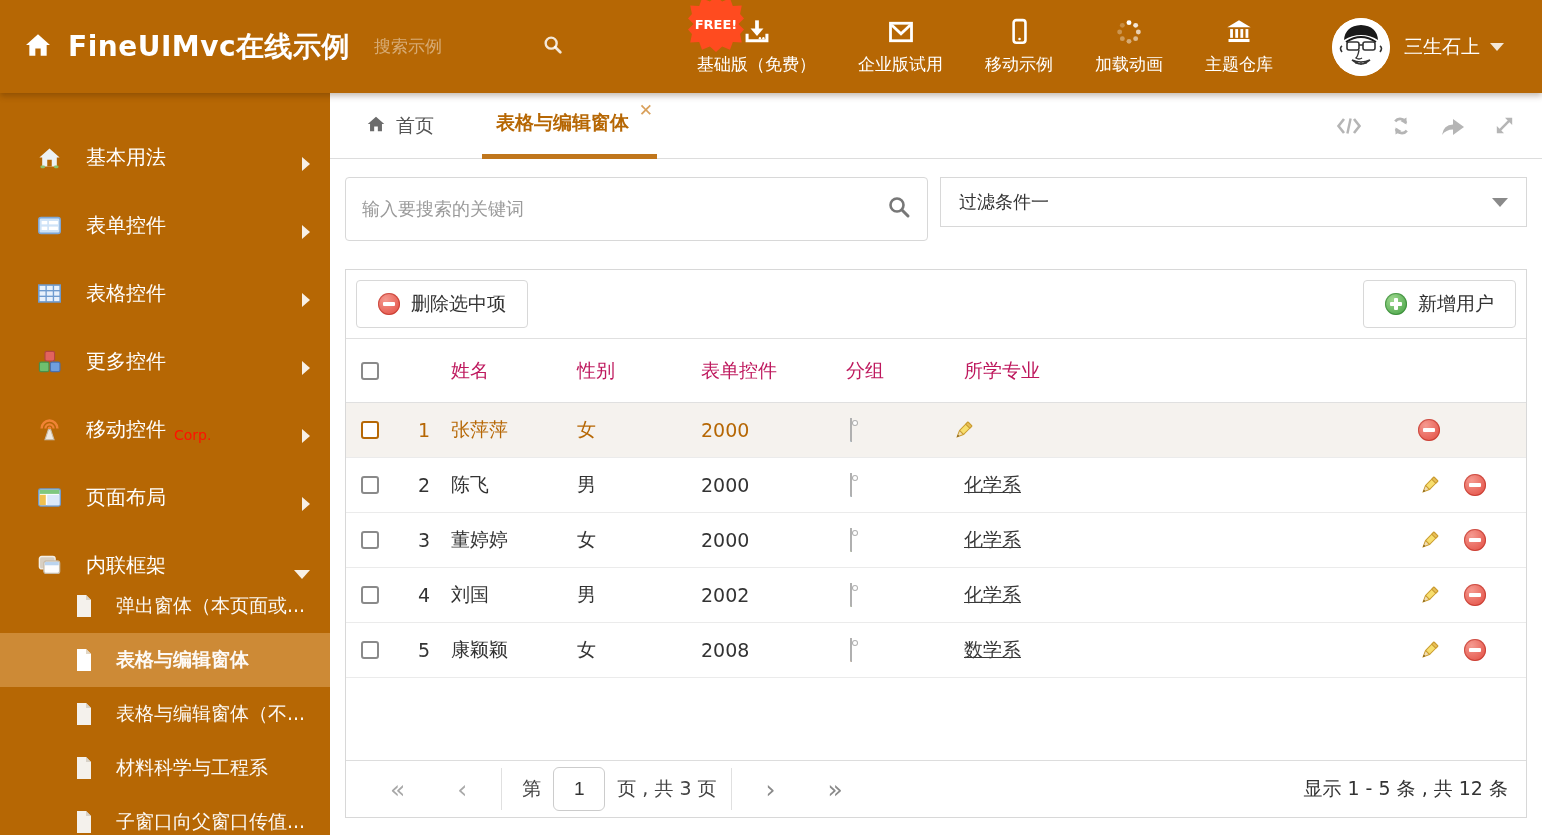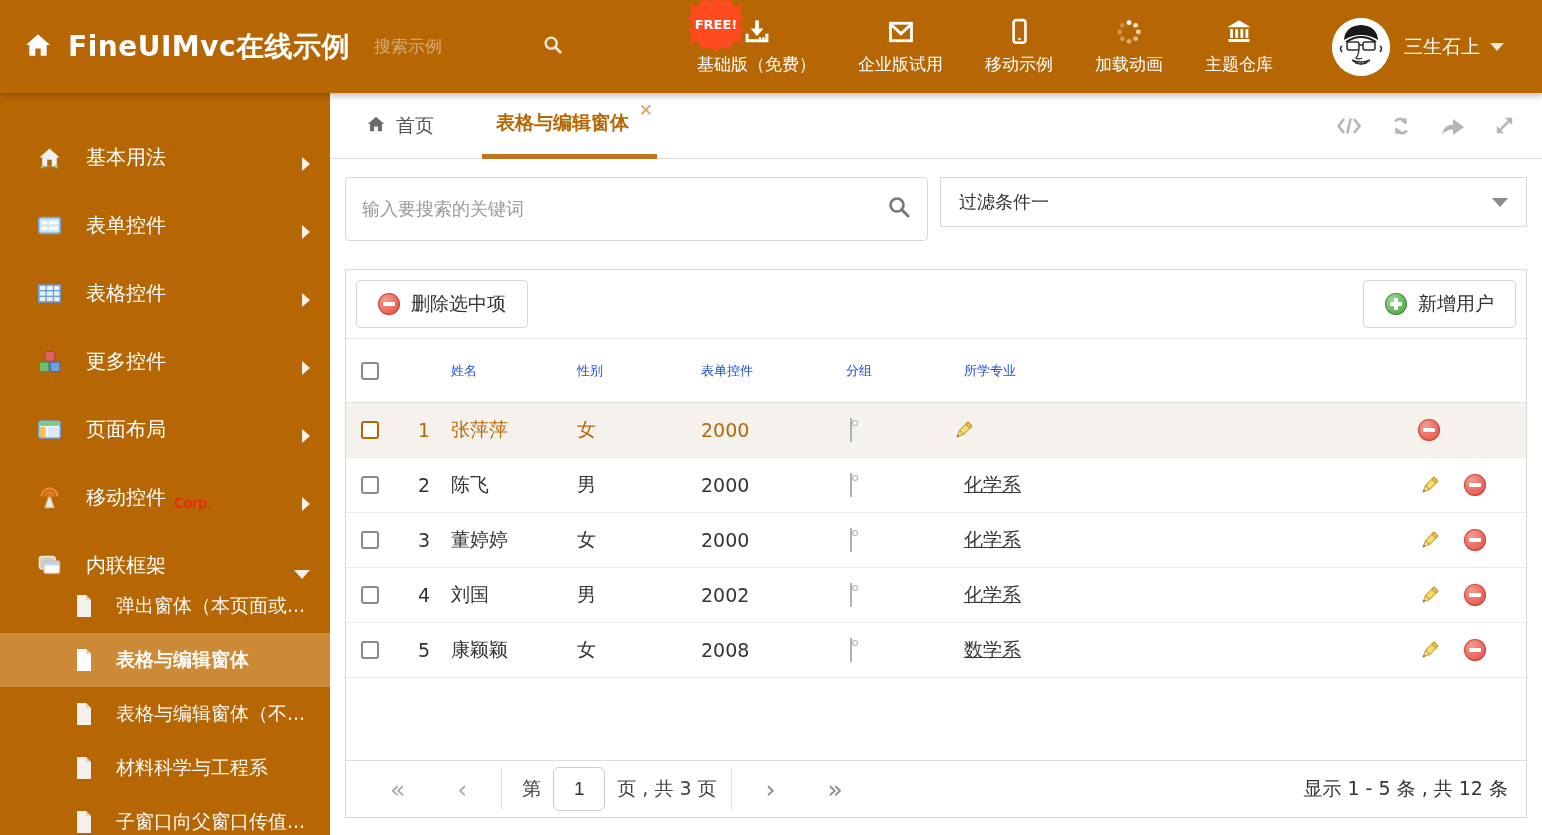--- a/index.html
+++ b/index.html
@@ -86,21 +86,21 @@
     background:#fff; border-radius:1px; }
   .icon-plus { background:radial-gradient(circle at 35% 30%, #9ED88F, #3F9E3F);
     box-shadow:inset 0 0 0 1px rgba(40,120,40,.55); }
   .icon-plus::before { content:''; position:absolute; left:5px; top:9px; width:12px; height:4px;
     background:#fff; border-radius:1px; }
   .icon-plus::after { content:''; position:absolute; left:9px; top:5px; width:4px; height:12px;
     background:#fff; border-radius:1px; }
 
   .grid-cols { display:grid; grid-template-columns:60px 36px 126px 124px 140px 120px 1fr 46px 62px;
     align-items:center; }
-  .thead { height:64px; border-bottom:1px solid #e0e0e0; font-size:13px; color:#1d4ed8; }
+  .thead { height:64px; border-bottom:1px solid #e0e0e0; font-size:19px; color:#be185d; }
   .trow { height:55px; border-bottom:1px solid #ebebeb; font-size:19px; color:#333; }
   .trow.selected { background:#F5F2EE; color:#B66704; }
   .cell-pad { padding-left:9px; }
   .cell-num { text-align:center; }
   .checkbox { width:18px; height:18px; border:2px solid #8a8a8a; border-radius:3px;
     margin-left:15px; cursor:pointer; background:#fff; }
   .trow.selected .checkbox { border-color:#B66704; }
   .major-link { color:#3a3a3a; text-decoration:underline; cursor:pointer; }
   .trow.selected .major-link { color:#B66704; }
   .tagwrap { padding-left:18px; }
@@ -271,40 +271,40 @@
             <rect x="3" y="12.5" width="8.5" height="8.5" rx="1.5" fill="#6FBF6F" stroke="#4A8F4A" stroke-width="1"></rect>
             <rect x="12.8" y="12.5" width="8.5" height="8.5" rx="1.5" fill="#6F9FDF" stroke="#4A6FAF" stroke-width="1"></rect>
           </svg>
       </span>
       <span>更多控件</span>
       <span class="arr-right"></span>
     </div>
     <div class="side-item">
       <span class="ic">
         <svg width="27" height="27" viewBox="0 0 24 24">
+            <path d="M5 11 a7 7 0 0 1 14 0" fill="none" stroke="#F08335" stroke-width="2.2"></path>
+            <path d="M8.4 11 a3.6 3.6 0 0 1 7.2 0" fill="none" stroke="#F08335" stroke-width="2"></path>
+            <circle cx="12" cy="11" r="1.6" fill="#F08335"></circle>
+            <polygon points="11,12 13,12 16,21 8,21" fill="#EFE9E0" stroke="#C9BCA8" stroke-width="1"></polygon>
+          </svg>
+      </span>
+      <span>移动控件</span>
+      <span class="side-badge">Corp.</span>
+      <span class="arr-right"></span>
+    </div>
+    <div class="side-item">
+      <span class="ic">
+        <svg width="27" height="27" viewBox="0 0 24 24">
             <rect x="2.5" y="4.5" width="19" height="15" rx="1.5" fill="#fff" stroke="#6F9CD0" stroke-width="1.4"></rect>
             <rect x="3.2" y="5.2" width="17.6" height="3.6" fill="#7FC87F"></rect>
             <rect x="3.2" y="9.6" width="5.5" height="9.2" fill="#F0C050"></rect>
             <rect x="10" y="9.6" width="10.8" height="9.2" fill="#DCE9F9"></rect>
           </svg>
       </span>
       <span>页面布局</span>
-      <span class="arr-right"></span>
-    </div>
-    <div class="side-item">
-      <span class="ic">
-        <svg width="27" height="27" viewBox="0 0 24 24">
-            <path d="M5 11 a7 7 0 0 1 14 0" fill="none" stroke="#F08335" stroke-width="2.2"></path>
-            <path d="M8.4 11 a3.6 3.6 0 0 1 7.2 0" fill="none" stroke="#F08335" stroke-width="2"></path>
-            <circle cx="12" cy="11" r="1.6" fill="#F08335"></circle>
-            <polygon points="11,12 13,12 16,21 8,21" fill="#EFE9E0" stroke="#C9BCA8" stroke-width="1"></polygon>
-          </svg>
-      </span>
-      <span>移动控件</span>
-      <span class="side-badge">Corp.</span>
       <span class="arr-right"></span>
     </div>
     <div class="side-item">
       <span class="ic">
         <svg width="27" height="27" viewBox="0 0 24 24">
             <rect x="3" y="4" width="14" height="11" rx="2" fill="#D8CFC2" stroke="#F4EFE7" stroke-width="1.2"></rect>
             <rect x="7" y="8" width="14" height="11" rx="2" fill="#FDFDFD" stroke="#C9BCA8" stroke-width="1.2"></rect>
             <rect x="7.8" y="8.8" width="12.4" height="3" fill="#BBD4EE"></rect>
           </svg>
       </span>

